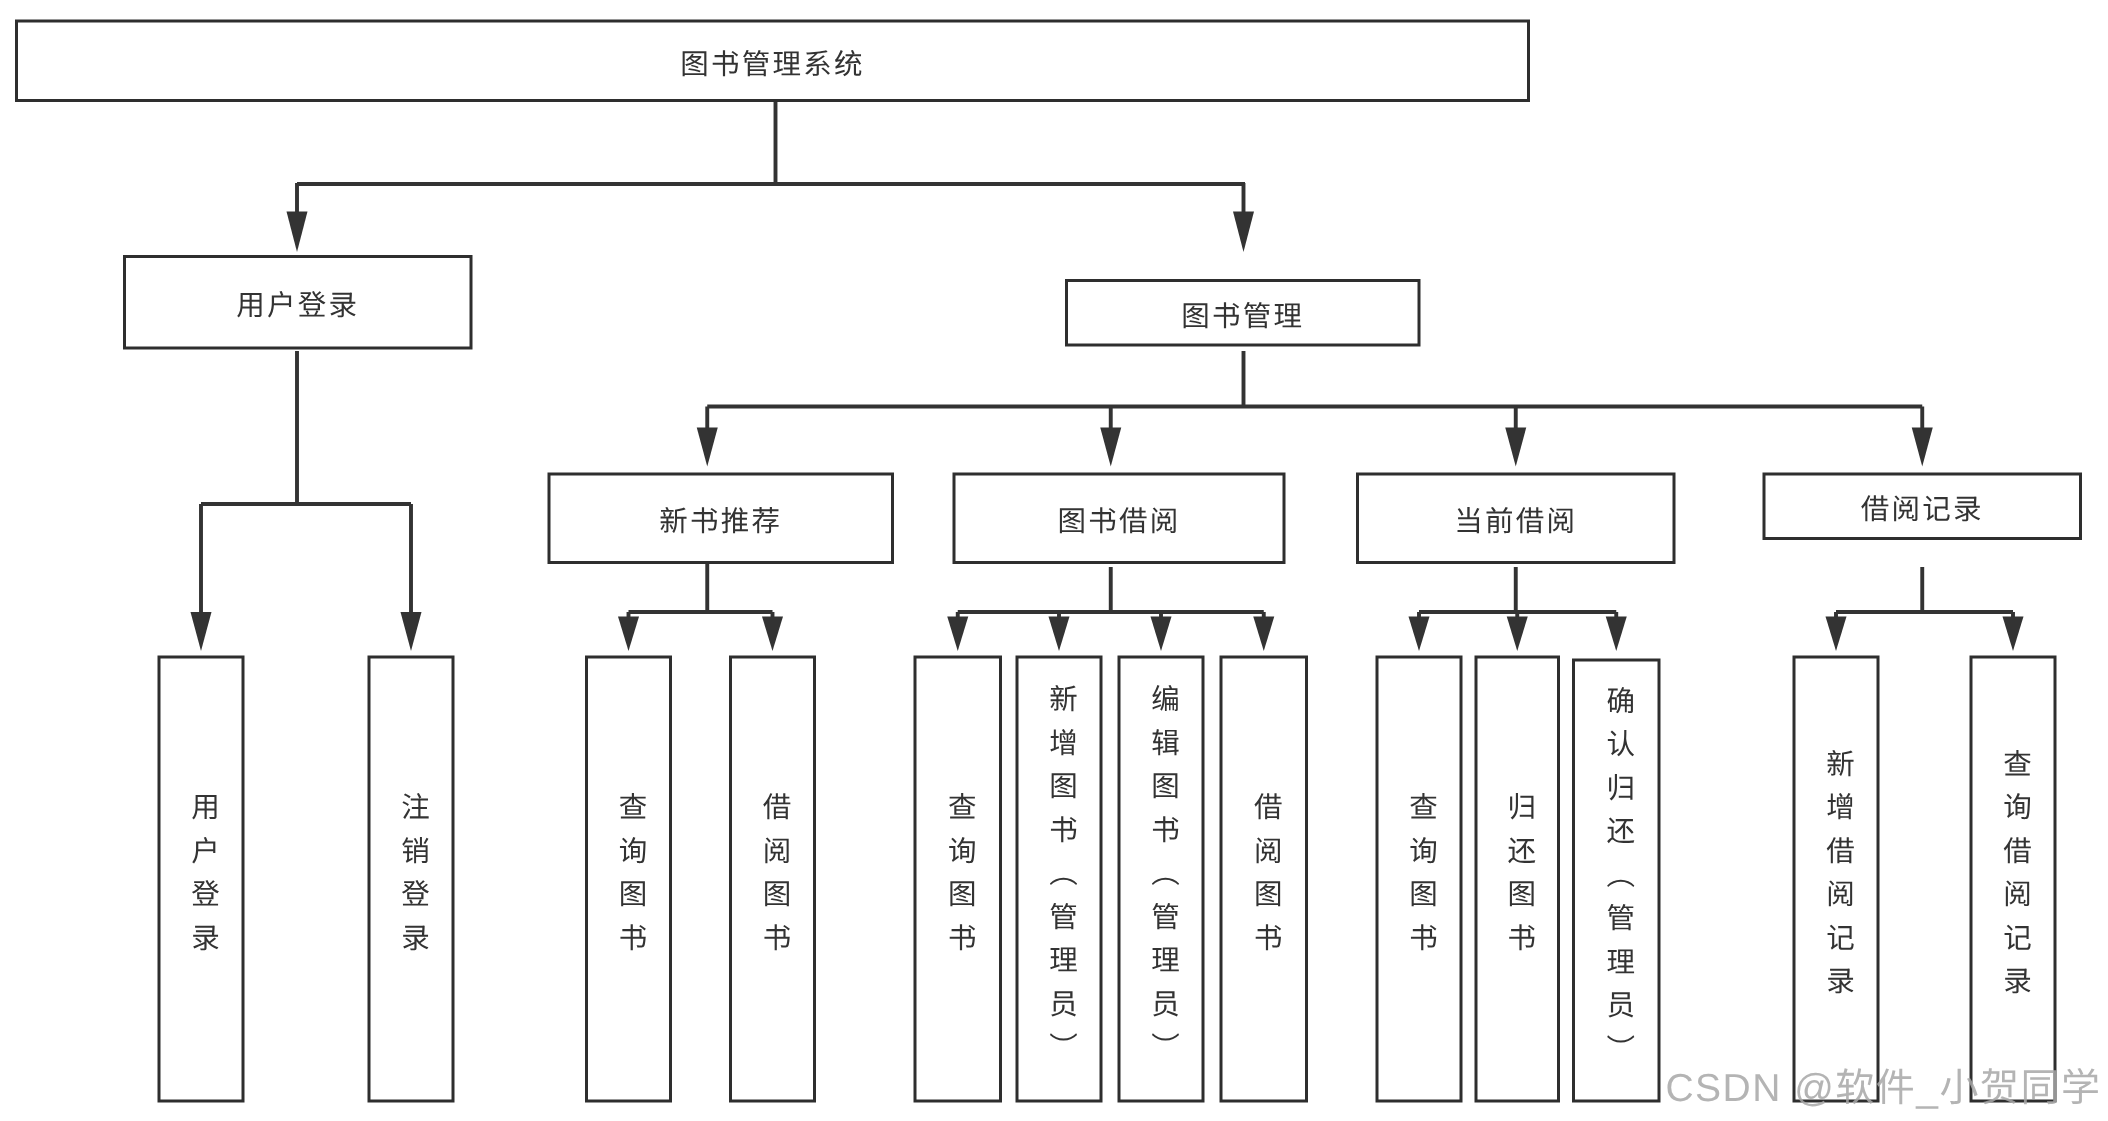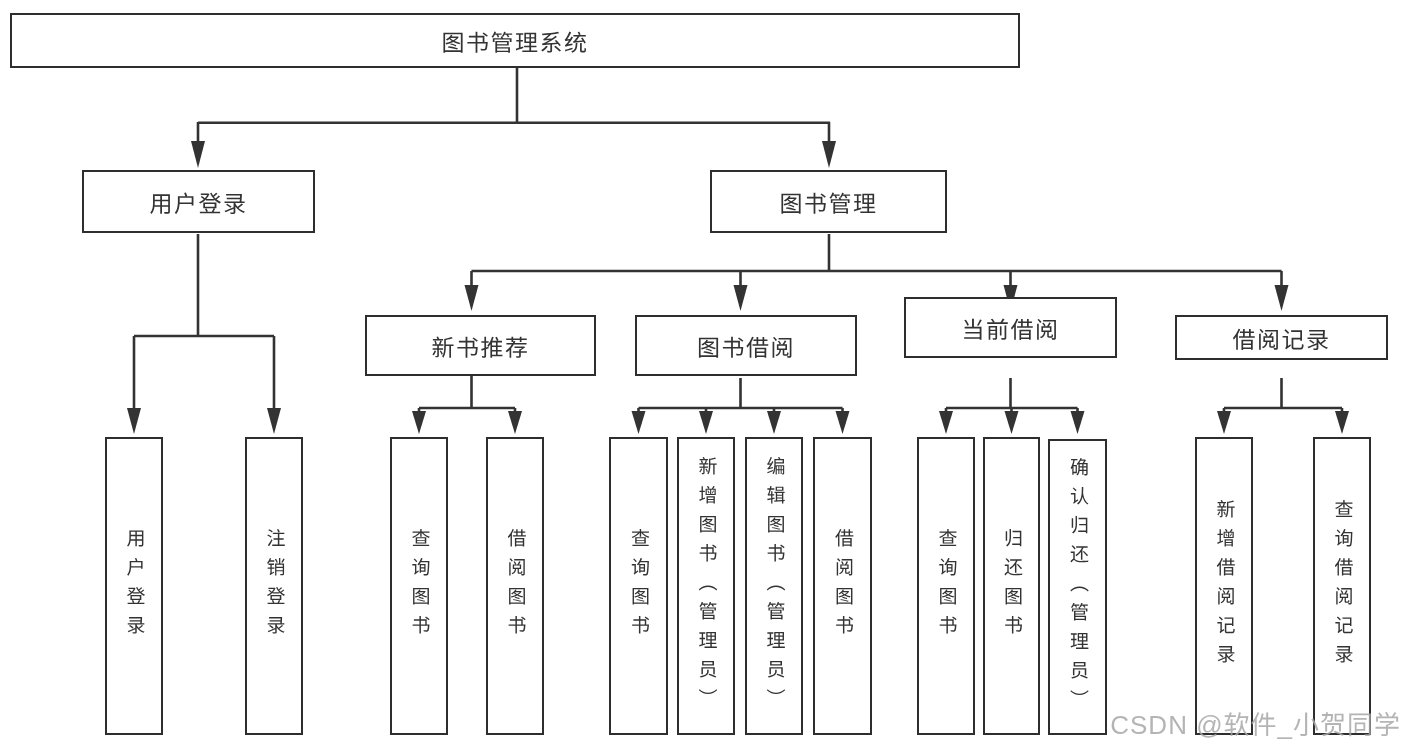--- a/index.html
+++ b/index.html
@@ -37,21 +37,21 @@
   .node {
     position: absolute;
     background: #ffffff;
     border: 2.5px solid var(--box-border);
     display: flex;
     align-items: center;
     justify-content: center;
     z-index: 1;
   }
   .node.h span {
-    font-size: 23px;
+    font-size: 19px;
     letter-spacing: 1.5px;
     white-space: nowrap;
     color: var(--text);
   }
   .node.v span {
     writing-mode: vertical-rl;
     text-orientation: mixed;
     font-size: 19px;
     letter-spacing: 10px;
     line-height: 1;
@@ -122,31 +122,31 @@
     </g>
   </svg>
 
   <div class="node h" style="left:10px;top:13px;width:1010px;height:55px">
     <span>图书管理系统</span>
   </div>
 
   <div class="node h" style="left:82px;top:170px;width:233px;height:63px">
     <span>用户登录</span>
   </div>
-  <div class="node h" style="left:710px;top:170px;width:237px;height:63px">
+  <div class="node h" style="left:710px;top:186px;width:237px;height:45px">
     <span>图书管理</span>
   </div>
 
   <div class="node h" style="left:365px;top:315px;width:231px;height:61px">
     <span>新书推荐</span>
   </div>
   <div class="node h" style="left:635px;top:315px;width:222px;height:61px">
     <span>图书借阅</span>
   </div>
-  <div class="node h" style="left:904px;top:297px;width:213px;height:61px">
+  <div class="node h" style="left:904px;top:315px;width:213px;height:61px">
     <span>当前借阅</span>
   </div>
   <div class="node h" style="left:1175px;top:315px;width:213px;height:45px">
     <span>借阅记录</span>
   </div>
 
   <div class="node v" style="left:105px;top:437px;width:58px;height:298px">
     <span>用户登录</span>
   </div>
   <div class="node v" style="left:245px;top:437px;width:58px;height:298px">

